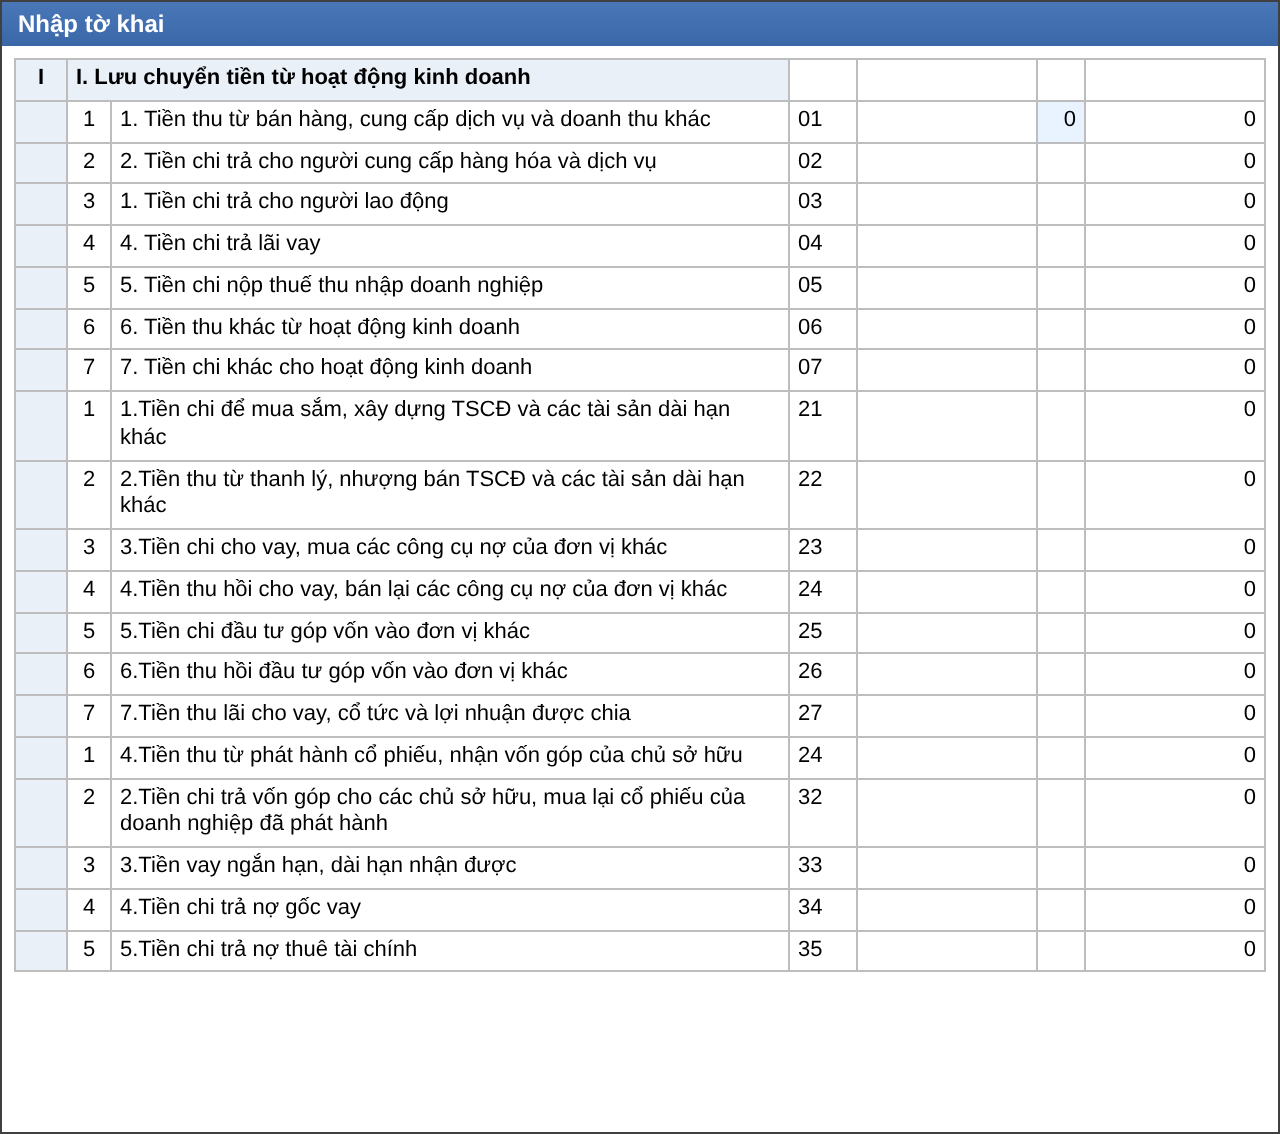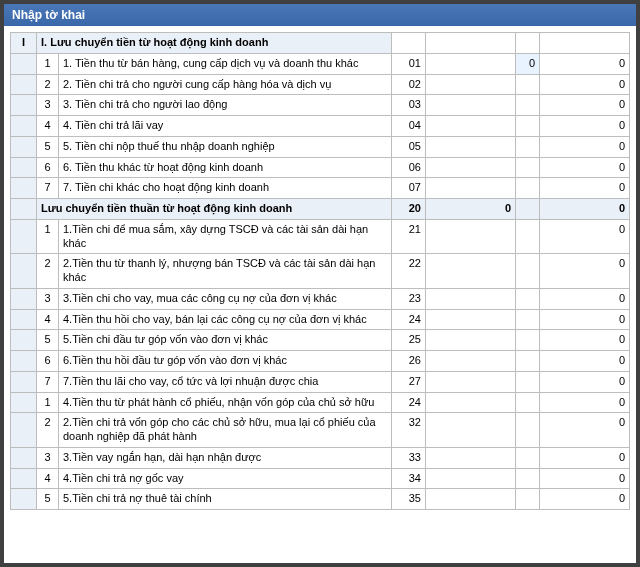--- a/index.html
+++ b/index.html
@@ -5,21 +5,21 @@
   * { box-sizing: border-box; }
   body {
     margin: 0;
     font-family: Arial, sans-serif;
     font-size: 11px;
     background: #fff;
   }
   .window {
     width: 640px;
     height: 567px;
-    border: 4px solid #404040;
+    border: 1px solid #404040;
     background: #fff;
   }
   .titlebar {
     background: linear-gradient(#4a77b8, #3a67a8);
     color: #fff;
     font-weight: bold;
     font-size: 12px;
     padding: 4px 8px;
     height: 22px;
   }
@@ -49,21 +49,21 @@
   }
   td.sec {
     text-align: center;
     font-weight: bold;
     background: #eaf0f7;
   }
   td.idx {
     text-align: center;
   }
   td.code {
-    text-align: right;
+    text-align: left;
   }
   td.val {
     text-align: right;
   }
   tr.head td.desc, tr.head td.sec, tr.head td.idx {
     font-weight: bold;
     background: #eaf0f7;
   }
   tr.sub td {
     font-weight: bold;
@@ -115,21 +115,21 @@
             <td class="idx">2</td>
             <td class="desc">  2. Tiền chi trả cho người cung cấp hàng hóa và dịch vụ</td>
             <td class="code">02</td>
             <td class="val"></td>
             <td class="val"></td>
             <td class="val">0</td>
           </tr>
           <tr>
             <td class="sec"></td>
             <td class="idx">3</td>
-            <td class="desc">  3. Tiền chi trả cho người lao động</td>
+            <td class="desc">  1. Tiền chi trả cho người lao động</td>
             <td class="code">03</td>
             <td class="val"></td>
             <td class="val"></td>
             <td class="val">0</td>
           </tr>
           <tr>
             <td class="sec"></td>
             <td class="idx">4</td>
             <td class="desc">  4. Tiền chi trả lãi vay</td>
             <td class="code">04</td>
@@ -154,28 +154,20 @@
             <td class="val"></td>
             <td class="val"></td>
             <td class="val">0</td>
           </tr>
           <tr>
             <td class="sec"></td>
             <td class="idx">7</td>
             <td class="desc">  7. Tiền chi khác cho hoạt động kinh doanh</td>
             <td class="code">07</td>
             <td class="val"></td>
-            <td class="val"></td>
-            <td class="val">0</td>
-          </tr>
-          <tr class="sub">
-            <td class="sec"></td>
-            <td class="desc" colspan="2">Lưu chuyển tiền thuần từ hoạt động kinh doanh</td>
-            <td class="code">20</td>
-            <td class="val">0</td>
             <td class="val"></td>
             <td class="val">0</td>
           </tr>
           <tr>
             <td class="sec"></td>
             <td class="idx">1</td>
             <td class="desc">  1.Tiền chi để mua sắm, xây dựng TSCĐ và các tài sản dài hạn khác</td>
             <td class="code">21</td>
             <td class="val"></td>
             <td class="val"></td>

